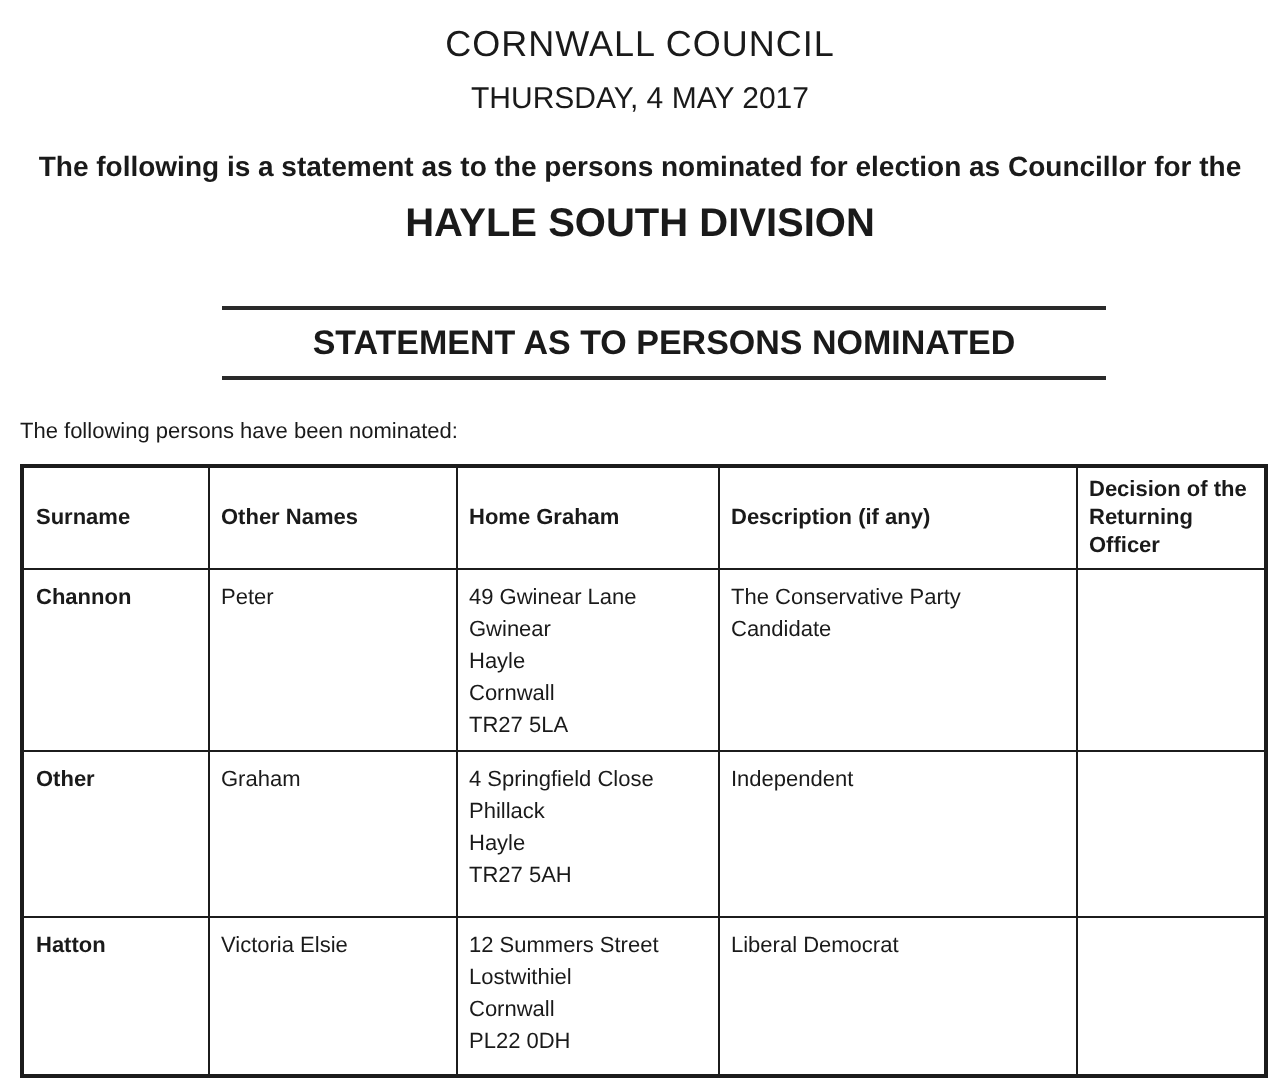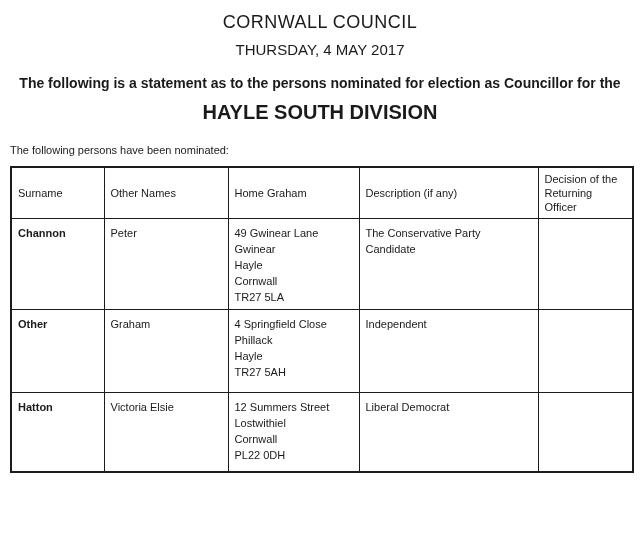--- a/index.html
+++ b/index.html
@@ -73,21 +73,21 @@
     border: 2px solid #1c1c1c;
   }
   table.nominations th,
   table.nominations td {
     border: 1.5px solid #1c1c1c;
     font-size: 11px;
     text-align: left;
     white-space: pre-line;
   }
   table.nominations th {
-    font-weight: 400;
+    font-weight: 700;
     vertical-align: middle;
     padding: 4px 6px 4px 6px;
     line-height: 14px;
     border-radius: 22px;
   }
   table.nominations td {
     vertical-align: top;
     padding: 6px 6px 4px 6px;
     line-height: 16px;
   }
@@ -103,20 +103,25 @@
 <div class="page">
 
   <div class="council-title">CORNWALL COUNCIL</div>
 
   <div class="doc-date">THURSDAY, 4 MAY 2017</div>
 
   <div class="statement-intro">The following is a statement as to the persons nominated for election as Councillor for the</div>
 
   <div class="division-title">HAYLE SOUTH DIVISION</div>
 
+  <div class="section-rule-block">
+    <div class="rule"></div>
+    <div class="section-title">STATEMENT AS TO PERSONS NOMINATED</div>
+    <div class="rule"></div>
+  </div>
 
   <div class="nominated-intro">The following persons have been nominated:</div>
 
   <table class="nominations">
     <colgroup>
       <col style="width:93px">
       <col style="width:124px">
       <col style="width:131px">
       <col style="width:179px">
       <col style="width:95px">

